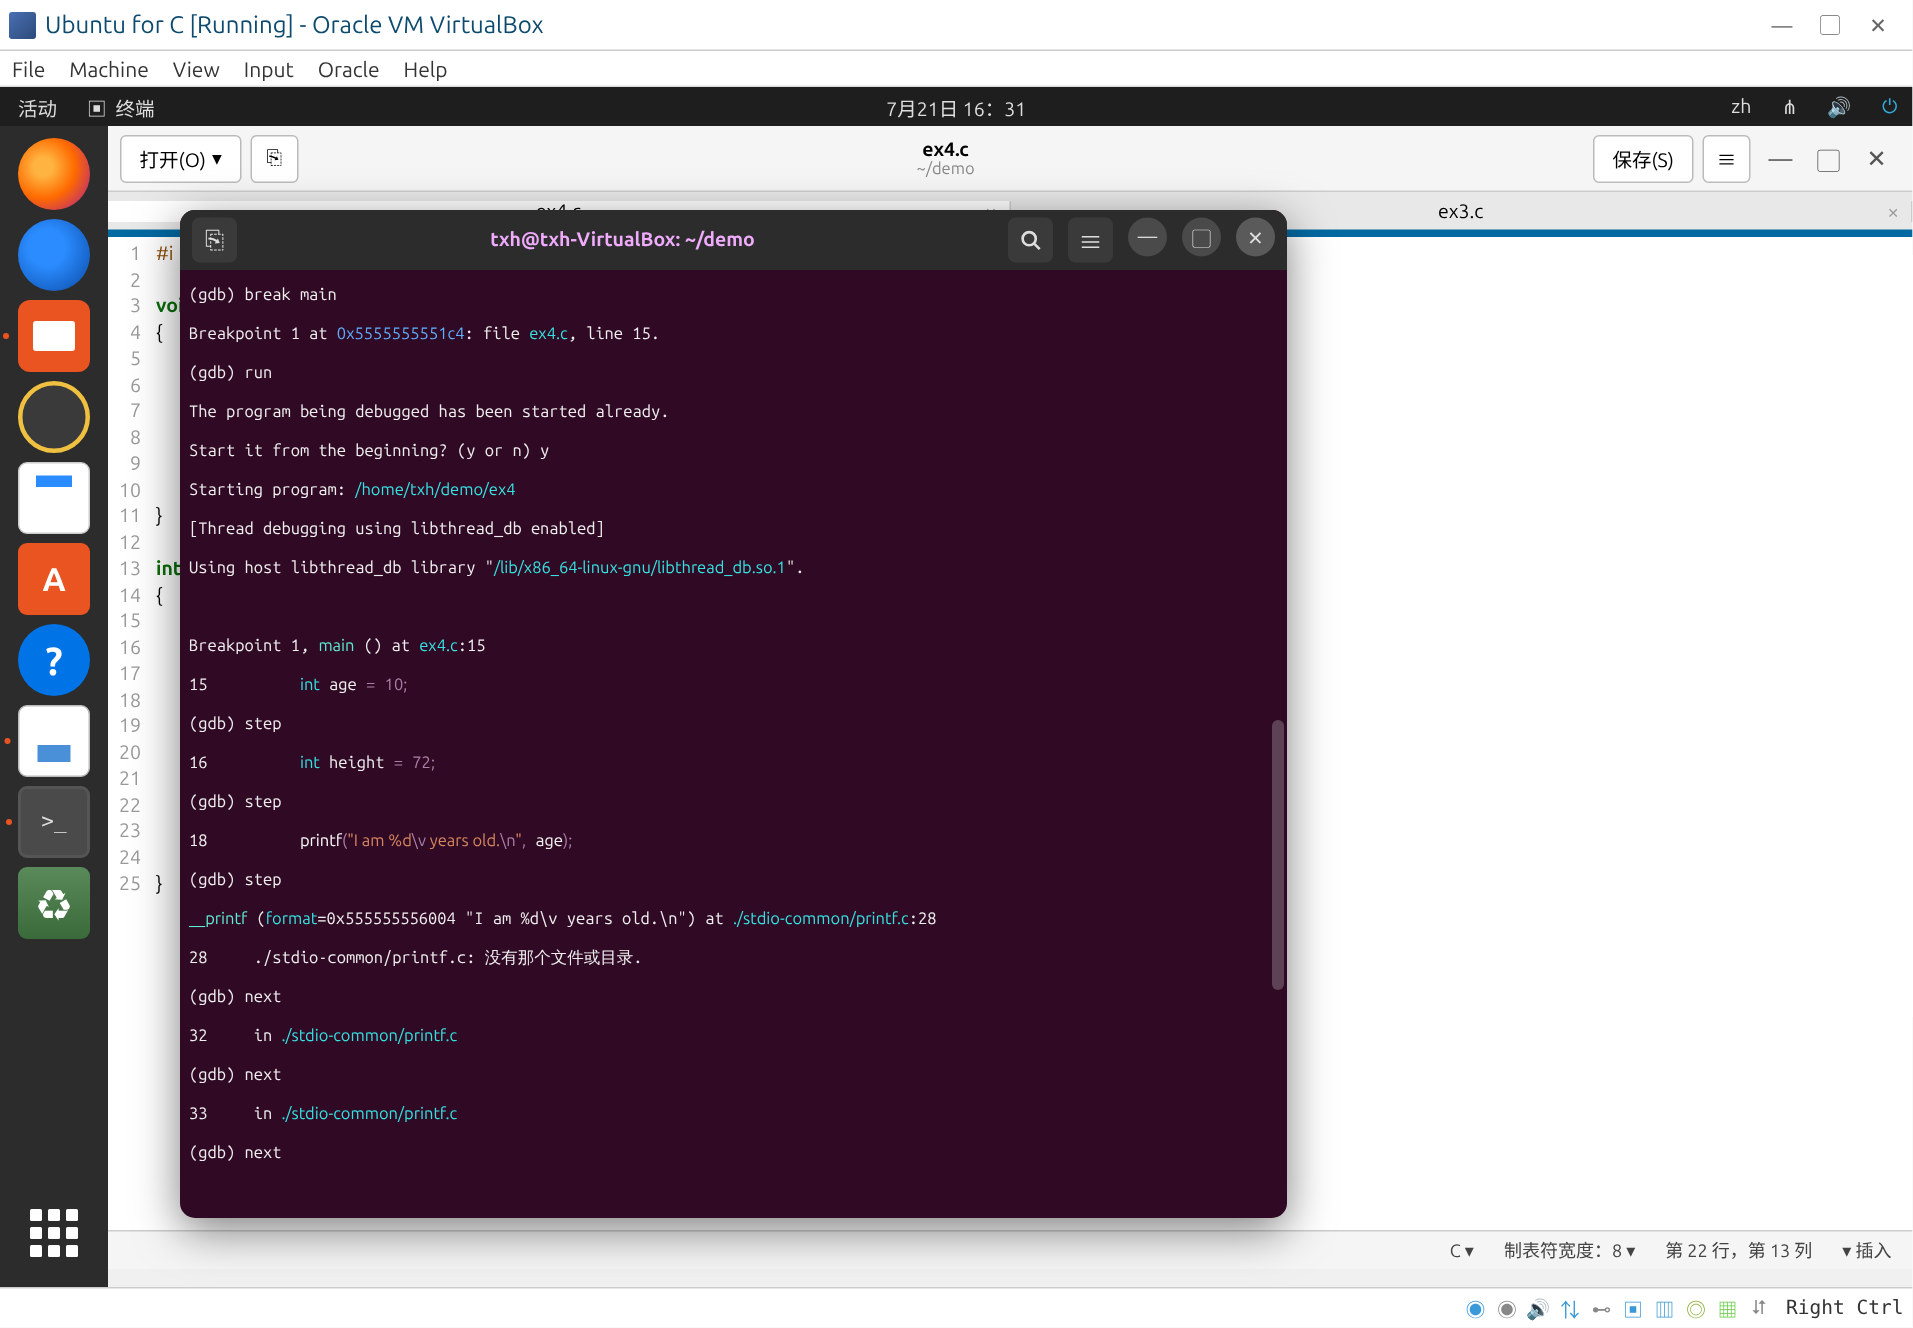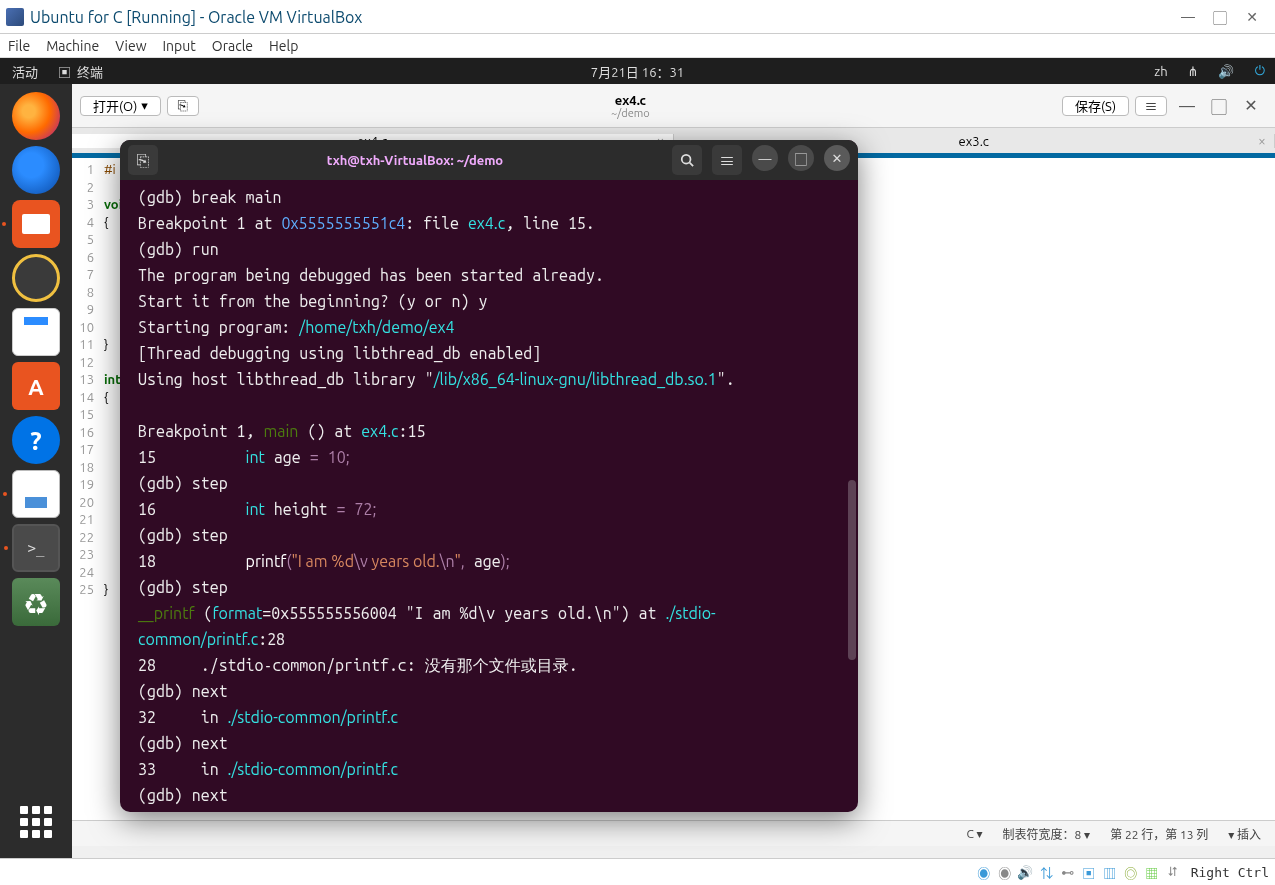--- a/index.html
+++ b/index.html
@@ -34,21 +34,21 @@
 .dock-texteditor::after{content:"";width:22px;height:28px;background:linear-gradient(#fff 60%,#4a90d9 60%)}
 .dock-terminal{background:#2c2c2c;border-radius:6px;border:2px solid #555}
 .dock-terminal.active{background:#4a4a4a}
 .dock-terminal::after{content:">_";color:#ddd;font-size:14px;font-family:monospace}
 .dock-trash{background:linear-gradient(#5a8a5a,#3a6a3a);border-radius:6px}
 .dock-trash::after{content:"♻";color:#fff;font-size:22px}
 .dock-apps{display:grid;grid-template-columns:repeat(3,8px);grid-template-rows:repeat(3,8px);gap:4px;margin-top:auto;margin-bottom:20px}
 .dock-apps span{background:#fff;border-radius:1px}
 .gedit-window{position:absolute;left:72px;top:84px;right:0;height:762px;background:#fff;display:flex;flex-direction:column}
 .gedit-header{height:44px;background:#f5f5f5;border-bottom:1px solid #ccc;display:flex;align-items:center;padding:0 8px}
-.gedit-btn{height:20px;padding:0 12px;border:1px solid #bbb;border-radius:4px;background:#fff;display:flex;align-items:center;gap:4px;font-size:13px;cursor:pointer}
+.gedit-btn{height:32px;padding:0 12px;border:1px solid #bbb;border-radius:4px;background:#fff;display:flex;align-items:center;gap:4px;font-size:13px;cursor:pointer}
 .gedit-newtab{width:32px;justify-content:center;margin-left:6px}
 .gedit-title-area{flex:1;text-align:center;font-size:13px}
 .gedit-title-sub{font-size:11px;color:#888}
 .gedit-save{margin-right:6px}
 .gedit-hamburger{width:32px;justify-content:center}
 .gedit-wincontrols{display:flex;gap:16px;margin-left:12px;margin-right:8px}
 .gedit-wincontrols span{width:16px;height:16px;cursor:pointer;color:#555;font-size:16px;display:flex;align-items:center;justify-content:center}
 .gedit-tabs{height:30px;background:#e8e8e8;display:flex;align-items:center;border-bottom:5px solid #0369a1}
 .gedit-tab{flex:1;display:flex;align-items:center;justify-content:center;border-right:1px solid #ccc;font-size:13px;cursor:pointer;position:relative}
 .gedit-tab.active{background:#fff}
@@ -61,26 +61,26 @@
 .gedit-cursor-line{background:#eef;display:inline-block;width:100%}
 .gedit-status{height:26px;background:#f5f5f5;border-top:1px solid #ccc;display:flex;align-items:center;justify-content:flex-end;gap:20px;padding:0 14px;font-size:12px;color:#444}
 .terminal-window{position:absolute;left:120px;top:140px;width:738px;height:672px;background:#300a24;border-radius:10px;box-shadow:0 8px 30px rgba(0,0,0,0.5);display:flex;flex-direction:column;overflow:hidden}
 .term-header{height:40px;background:#2c2c2c;display:flex;align-items:center;padding:0 8px}
 .term-newtab{width:30px;height:30px;border-radius:5px;background:#3a3a3a;display:flex;align-items:center;justify-content:center;color:#ddd;cursor:pointer}
 .term-title{flex:1;text-align:center;color:#f0abfc;font-size:13px;font-weight:bold}
 .term-btns{display:flex;gap:10px}
 .term-hbtn{width:30px;height:30px;border-radius:5px;background:#3a3a3a;display:flex;align-items:center;justify-content:center;color:#ddd;cursor:pointer}
 .term-wbtn{width:26px;height:26px;border-radius:50%;background:#4a4a4a;display:flex;align-items:center;justify-content:center;color:#ddd;cursor:pointer;font-size:13px}
 .term-wbtn.close{background:#5a5a5a}
-.term-body{flex:1;padding:4px 18px;font-family:"Ubuntu Mono",monospace;font-size:16px;line-height:26px;color:#eee;white-space:pre-wrap;overflow:hidden;position:relative}
+.term-body{flex:1;padding:4px 6px;font-family:"Ubuntu Mono",monospace;font-size:11px;line-height:26px;color:#eee;white-space:pre-wrap;overflow:hidden;position:relative}
 .term-body .addr{color:#5fafff}
 .term-body .file{color:#34e2e2}
 .term-body .path{color:#34e2e2}
 .term-body .kw{color:#34e2e2}
-.term-body .func{color:#4d7c0f}
+.term-body .func{color:#5eead4}
 .term-body .num{color:#ad7fa8}
 .term-body .str{color:#d7875f}
 .term-body .esc{color:#ad7fa8}
 .term-body .op{color:#ad7fa8}
 .term-body .bold{font-weight:normal;color:#fff}
 .term-scrollbar{position:absolute;right:2px;top:300px;width:8px;height:180px;background:rgba(200,200,200,0.3);border-radius:4px}
 .vbox-statusbar{position:absolute;left:0;right:0;bottom:0;height:27px;background:#fff;border-top:1px solid #ccc;display:flex;align-items:center;justify-content:flex-end;padding:0 6px;gap:3px}
 .vbox-sicon{width:18px;height:18px;display:flex;align-items:center;justify-content:center;font-size:13px}
 .vbox-hostkey{font-family:monospace;font-size:13px;color:#333;margin-left:6px}
 </style>

